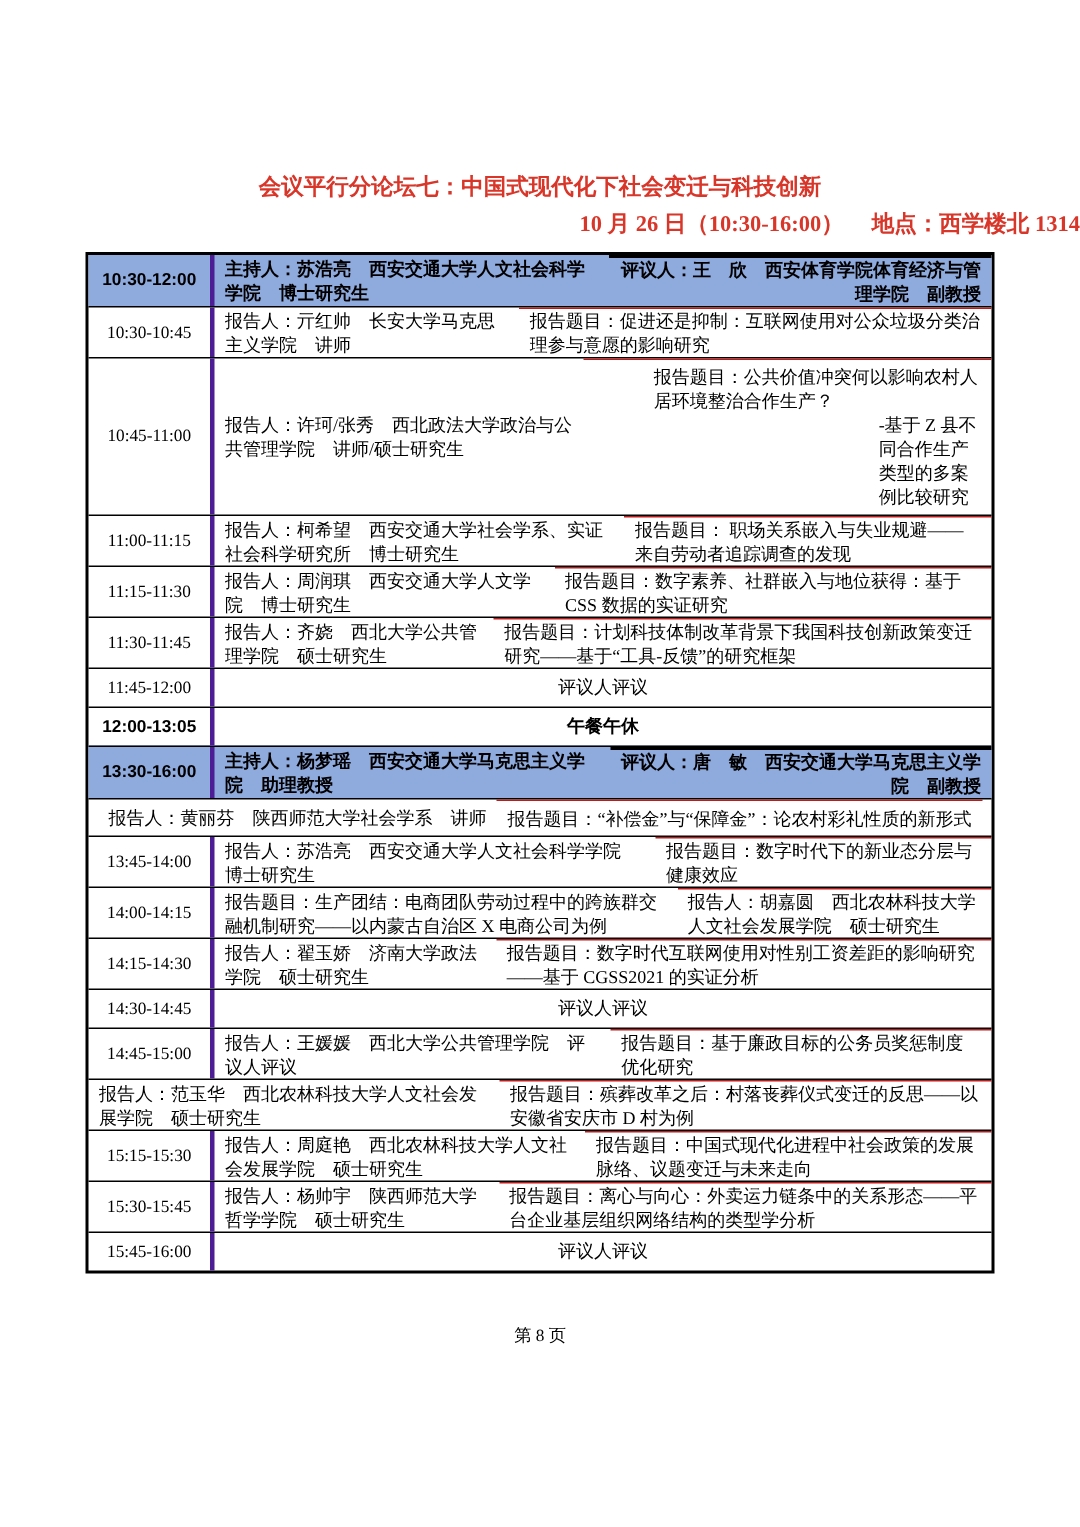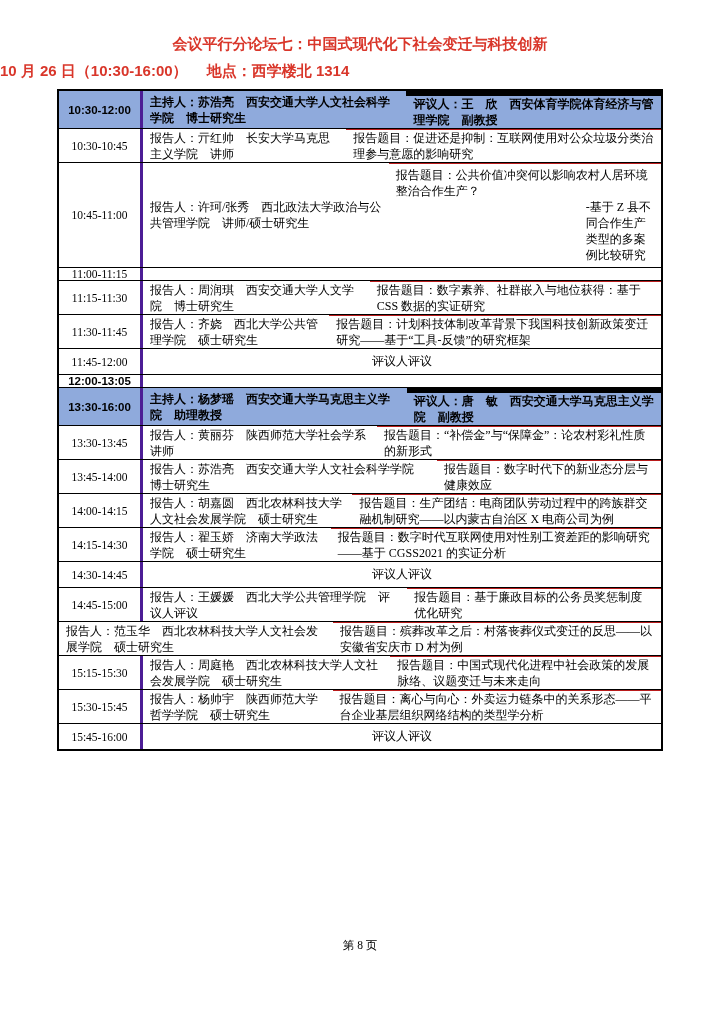--- a/index.html
+++ b/index.html
@@ -2,64 +2,64 @@
 <html><head>
 <meta charset="utf-8">
 <style>
   html,body { margin:0; padding:0; background:#fff; }
   .page {
     width:720px; height:1018px; background:#ffffff; position:relative;
     font-family:"Liberation Serif","DejaVu Serif",serif; color:#000;
     overflow:hidden;
   }
   .title1 {
-    padding-top:37px; text-align:center; color:#d9362a;
-    font-family:Liberation Mono, monospace;
+    padding-top:116px; text-align:center; color:#d9362a;
+    font-family:Liberation Sans, sans-serif;
     font-weight:bold; font-size:15px; line-height:18px;
   }
   .title2 {
-    margin-top:7px; text-align:left; color:#d9362a;
-    font-family:Liberation Sans, sans-serif;
+    margin-top:7px; text-align:right; color:#d9362a;
+    font-family:Liberation Serif, serif;
     font-weight:bold; font-size:15px; line-height:18px;
   }
   .sched {
     margin:9px 0 0 57px; width:606px;
     border:2px solid #000; box-sizing:border-box;
   }
   .slot { display:flex; align-items:stretch; }
   .slot + .slot { border-top:1px solid #000; }
   .time {
     flex:0 0 81px; width:81px; border-right:3px solid #4c1d95;
     display:flex; align-items:center; justify-content:center;
     font-size:11.5px; letter-spacing:0;
   }
   .content { flex:1; display:flex; flex-direction:row; justify-content:center; min-width:0; }
   .line {
     min-height:23px; display:flex; align-items:center;
     padding:0 7px; font-size:12px; line-height:16px;
   }
   .line + .line { border-top:1px solid #b91c1c; }
   .titleblock { display:block; padding:3px 7px 4px 7px; }
-  .titleblock .t1 { display:block; }
+  .titleblock .t1 { display:block;margin-left:40px; }
   .titleblock .t2 { display:block; padding-left:190px; }
   
   .session { background:#8faadc; }
   .session .time,
   .session .line {
     font-weight:bold; font-family:"Liberation Sans","DejaVu Sans",sans-serif;
   }
   .session .line { min-height:24px; }
-  .session .line + .line { border-top:5px solid #000000; }
+  .session .line + .line { border-top:2px solid #000000;text-align:right; }
   
   .single { min-height:25px; display:flex; align-items:center; justify-content:center; font-size:12px; }
   .break .time, .break .single {
     font-weight:bold; font-family:"Liberation Sans","DejaVu Sans",sans-serif;
   }
   .footer {
-    position:absolute; left:0; top:938px; width:720px;
+    position:absolute; left:0; top:883px; width:720px;
     text-align:center; font-size:11.5px;
   }
 </style>
 </head>
 <body>
 
 <div class="page">
 
   <div class="title1">会议平行分论坛七：中国式现代化下社会变迁与科技创新</div>
   <div class="title2">10 月 26 日（10:30-16:00）　 地点：西学楼北 1314</div>
@@ -88,20 +88,24 @@
         <div class="line">报告人：许珂/张秀　西北政法大学政治与公共管理学院　讲师/硕士研究生</div>
         <div class="line titleblock">
           <span class="t1">报告题目：公共价值冲突何以影响农村人居环境整治合作生产？</span>
           <span class="t2">-基于 Z 县不同合作生产类型的多案例比较研究</span>
         </div>
       </div>
     </div>
 
     <div class="slot">
       <div class="time">11:00-11:15</div>
+      <div class="content">
+        <div class="line">报告人：柯希望　西安交通大学社会学系、实证社会科学研究所　博士研究生</div>
+        <div class="line">报告题目： 职场关系嵌入与失业规避——来自劳动者追踪调查的发现</div>
+      </div>
     </div>
 
     <div class="slot">
       <div class="time">11:15-11:30</div>
       <div class="content">
         <div class="line">报告人：周润琪　西安交通大学人文学院　博士研究生</div>
         <div class="line">报告题目：数字素养、社群嵌入与地位获得：基于 CSS 数据的实证研究</div>
       </div>
     </div>
 
@@ -115,51 +119,53 @@
 
     <div class="slot">
       <div class="time">11:45-12:00</div>
       <div class="content">
         <div class="single">评议人评议</div>
       </div>
     </div>
 
     <div class="slot break">
       <div class="time">12:00-13:05</div>
+      <div class="content">
+        <div class="single">午餐午休</div>
+      </div>
     </div>
 
     <div class="slot session">
       <div class="time">13:30-16:00</div>
       <div class="content">
         <div class="line">主持人：杨梦瑶　西安交通大学马克思主义学院　助理教授</div>
         <div class="line">评议人：唐　敏　西安交通大学马克思主义学院　副教授</div>
       </div>
     </div>
 
     <div class="slot">
-      <div class="time">13:30-13:45</div>
       <div class="content">
         <div class="line">报告人：黄丽芬　陕西师范大学社会学系　讲师</div>
         <div class="line">报告题目：“补偿金”与“保障金”：论农村彩礼性质的新形式</div>
       </div>
     </div>
 
     <div class="slot">
       <div class="time">13:45-14:00</div>
       <div class="content">
         <div class="line">报告人：苏浩亮　西安交通大学人文社会科学学院　博士研究生</div>
         <div class="line">报告题目：数字时代下的新业态分层与健康效应</div>
       </div>
     </div>
 
     <div class="slot">
       <div class="time">14:00-14:15</div>
       <div class="content">
+        <div class="line">报告题目：生产团结：电商团队劳动过程中的跨族群交融机制研究——以内蒙古自治区 X 电商公司为例</div>
         <div class="line">报告人：胡嘉圆　西北农林科技大学人文社会发展学院　硕士研究生</div>
-        <div class="line">报告题目：生产团结：电商团队劳动过程中的跨族群交融机制研究——以内蒙古自治区 X 电商公司为例</div>
       </div>
     </div>
 
     <div class="slot">
       <div class="time">14:15-14:30</div>
       <div class="content">
         <div class="line">报告人：翟玉娇　济南大学政法学院　硕士研究生</div>
         <div class="line">报告题目：数字时代互联网使用对性别工资差距的影响研究——基于 CGSS2021 的实证分析</div>
       </div>
     </div>

